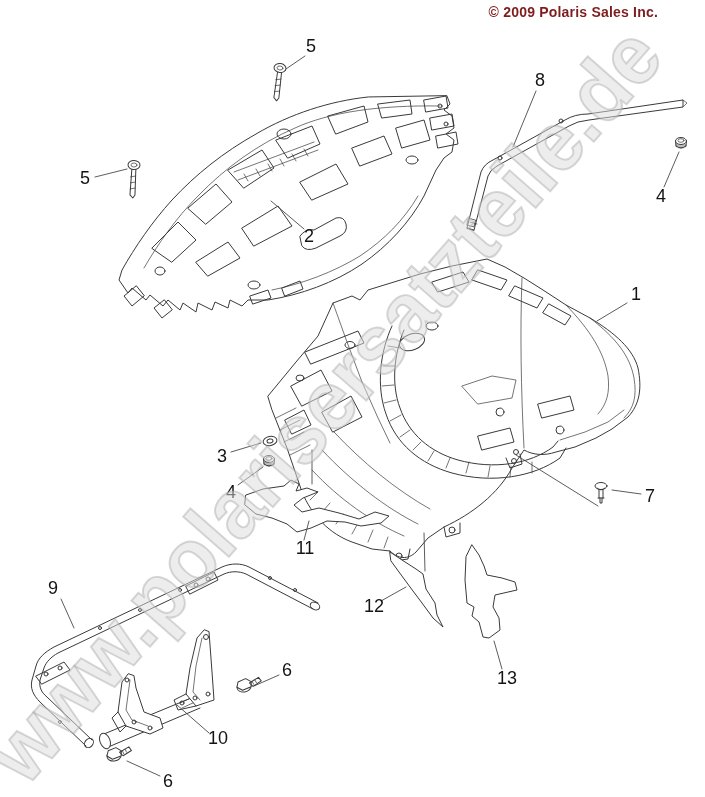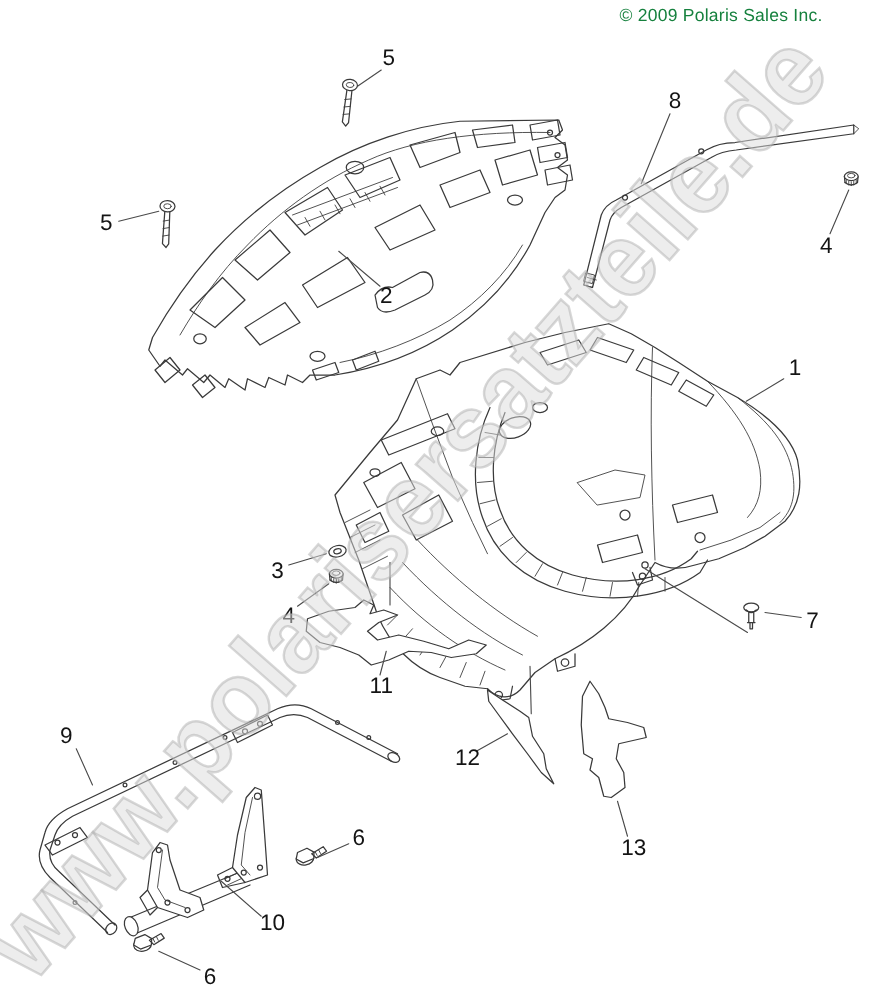--- a/index.html
+++ b/index.html
@@ -10,22 +10,22 @@
   #diagram path,#diagram ellipse,#diagram circle,#diagram line,#diagram rect{
       fill:none;stroke:#3a3a3a;stroke-width:1;stroke-linejoin:round;stroke-linecap:round;}
   #diagram .solid{fill:#ffffff;}
   #diagram .thin{stroke-width:0.7;}
   #diagram .leader{stroke:#4a4a4a;stroke-width:0.9;}
   #diagram text.callout{font:18px "Liberation Sans",sans-serif;fill:#141414;
       text-anchor:middle;dominant-baseline:central;stroke:none;}
   #diagram text.watermark{font-weight:bold;font-size:84px;
       font-family:"Liberation Sans",sans-serif;
       fill:#dcdcdc;fill-opacity:0.50;stroke:#a8a8a8;stroke-opacity:0.45;stroke-width:2px;}
-  #copyright{position:absolute;top:4px;right:47px;font-size:14px;color:#15803d;
-      letter-spacing:0.2px;}
+  #copyright{position:absolute;top:4px;right:47px;font-size:14px;color:#7f1d1d;
+      letter-spacing:0.2px;font-weight:bold;}
 </style>
 </head>
 <body>
 
 <div id="stage">
 
   <svg id="diagram" width="705" height="797" viewBox="0 0 705 797" xmlns="http://www.w3.org/2000/svg">
 
     <defs>
       <g id="def-screw">

